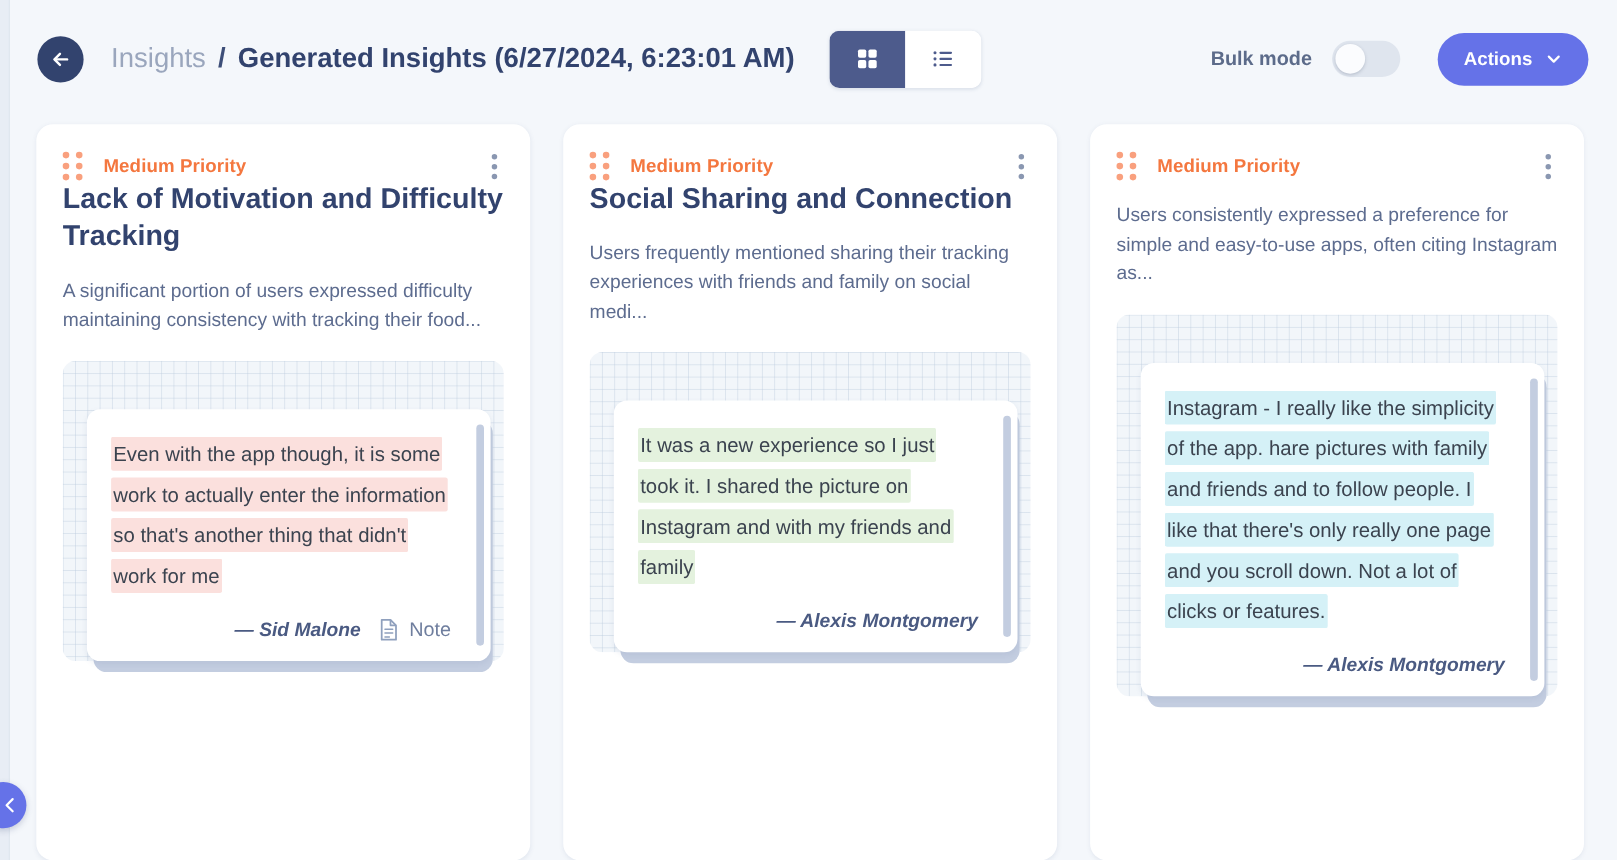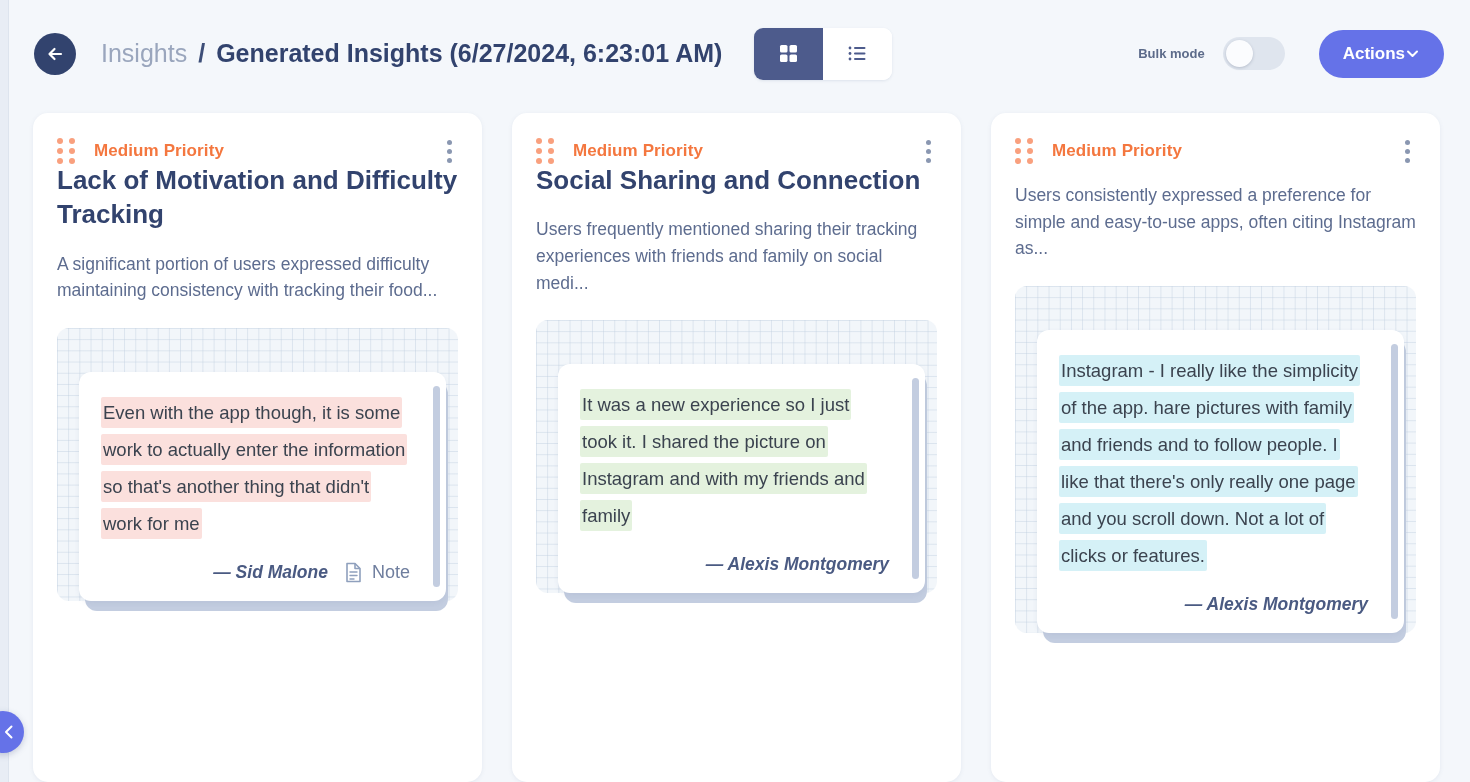--- a/index.html
+++ b/index.html
@@ -70,40 +70,40 @@
     display: flex; align-items: center; justify-content: center;
     cursor: pointer; background: #ffffff;
   }
   .vt-btn.active { background: #4d5b8c; }
 
   .header-right {
     margin-left: auto;
     display: flex; align-items: center;
   }
   .bulk-label {
-    font-size: 13px; font-weight: 700; color: #5c6b8a;
+    font-size: 18px; font-weight: 700; color: #5c6b8a;
     margin-right: 18px;
   }
   .toggle-switch {
     width: 62px; height: 33px; border-radius: 17px;
     background: #dfe5ee; position: relative; cursor: pointer;
   }
   .toggle-knob {
     position: absolute; left: 3px; top: 3px;
     width: 27px; height: 27px; border-radius: 50%;
     background: #fbfcfe;
     box-shadow: 0 1px 3px rgba(60,70,100,.25);
   }
   .actions-btn {
     margin-left: 34px;
     height: 48px; padding: 0 24px;
     border-radius: 24px;
     background: #6572e8;
     color: #ffffff; font-size: 17px; font-weight: 700;
-    display: flex; align-items: center; 
+    display: flex; align-items: center; gap: 12px;
     cursor: pointer; border: none;
     font-family: "Liberation Sans", sans-serif;
   }
 
   
   .card-grid {
     position: absolute; left: 24px; top: 113px;
     width: 1420px; height: 669px;
     display: flex; gap: 30px;
   }

